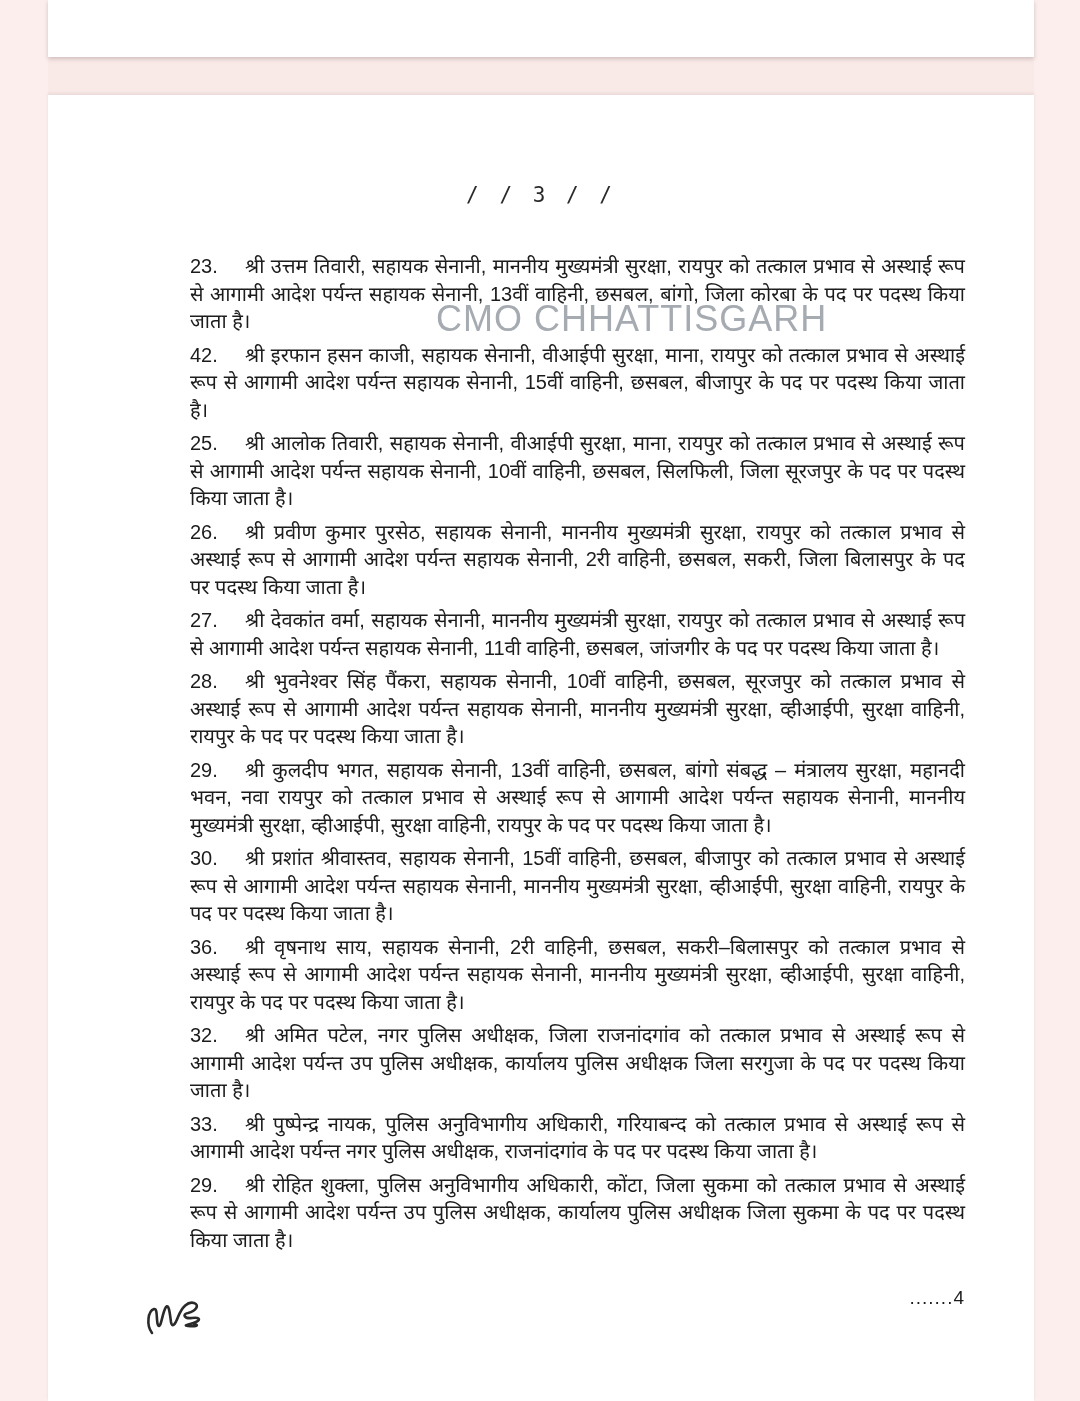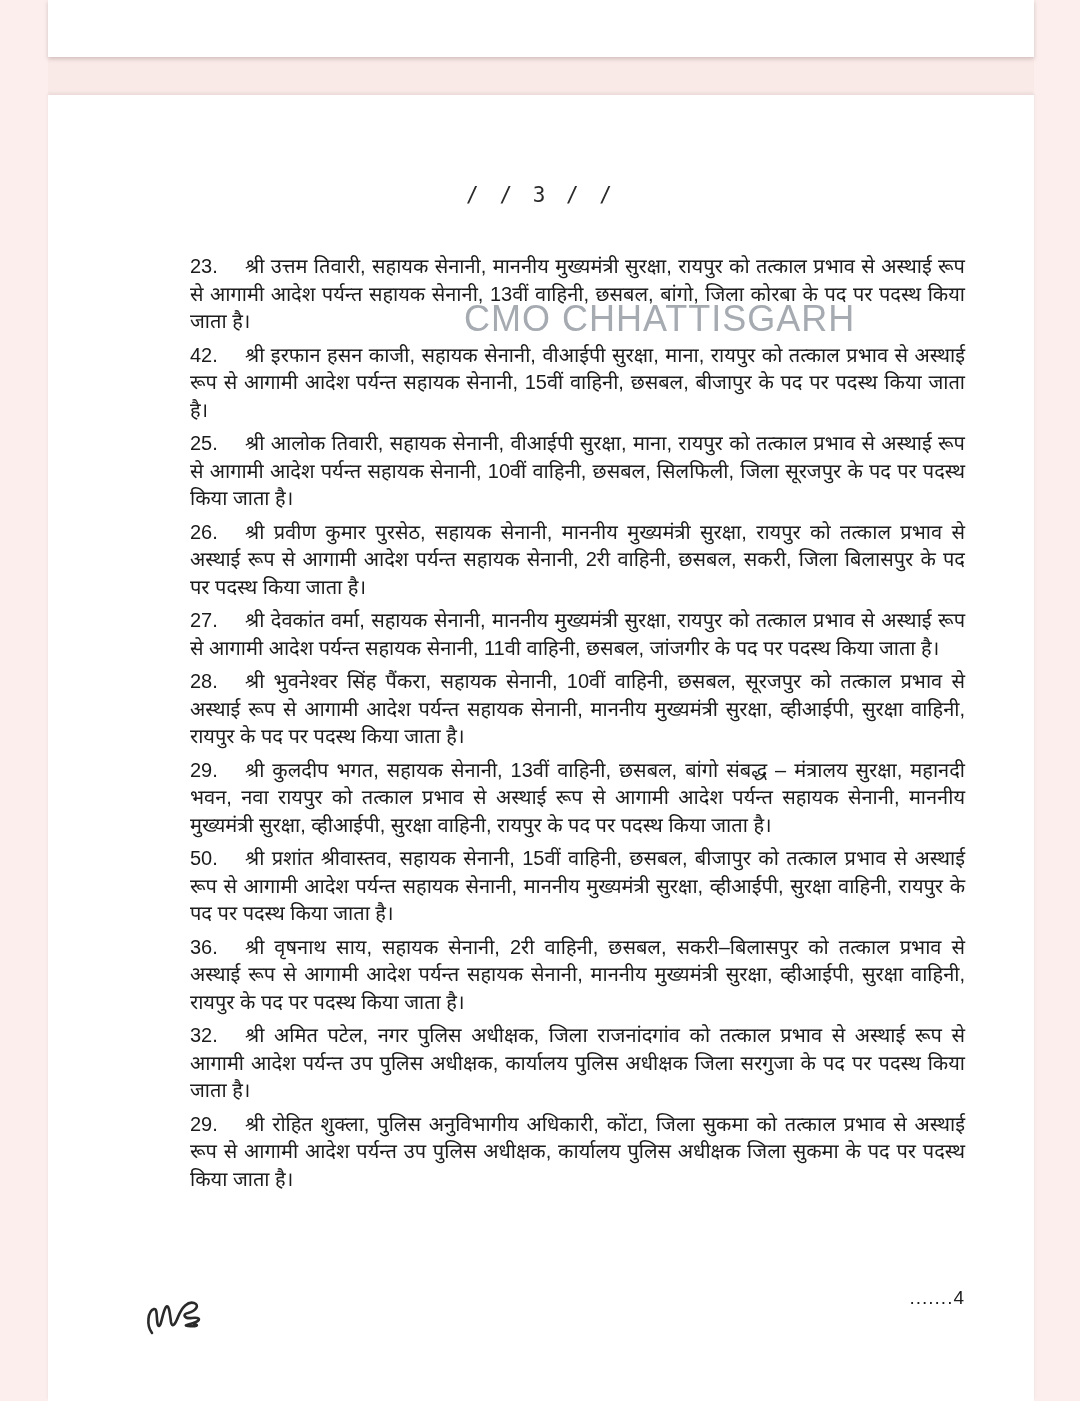--- a/index.html
+++ b/index.html
@@ -43,21 +43,21 @@
   }
   .order-item{margin:0 0 6px 0;padding:0;}
   .order-item .num{
     display:inline-block;width:55px;
     font-weight:400;
   }
   .seg{font-weight:400;}
   .seg.bold{font-weight:400;}
   .watermark{
     position:absolute;
-    left:416px;top:203px;
+    left:388px;top:203px;
     font-size:36px;
     letter-spacing:1px;
     color:#a6abb2;
     font-weight:400;
     white-space:nowrap;
     pointer-events:none;
   }
   .page-footer{
     position:absolute;
     right:69px;top:1192px;
@@ -86,23 +86,24 @@
     <div class="watermark">CMO CHHATTISGARH</div>
 
     <div class="order-list">
         <p class="order-item"><span class="num">23.</span><span class="seg bold">श्री उत्तम तिवारी,</span><span class="seg"> सहायक सेनानी, माननीय मुख्यमंत्री सुरक्षा, रायपुर को तत्काल प्रभाव से अस्थाई रूप से आगामी आदेश पर्यन्त </span><span class="seg bold">सहायक सेनानी, 13वीं वाहिनी, छसबल, बांगो, जिला कोरबा</span><span class="seg"> के पद पर पदस्थ किया जाता है।</span></p>
         <p class="order-item"><span class="num">42.</span><span class="seg bold">श्री इरफान हसन काजी,</span><span class="seg"> सहायक सेनानी, वीआईपी सुरक्षा, माना, रायपुर को तत्काल प्रभाव से अस्थाई रूप से आगामी आदेश पर्यन्त </span><span class="seg bold">सहायक सेनानी, 15वीं वाहिनी, छसबल, बीजापुर</span><span class="seg"> के पद पर पदस्थ किया जाता है।</span></p>
         <p class="order-item"><span class="num">25.</span><span class="seg bold">श्री आलोक तिवारी,</span><span class="seg"> सहायक सेनानी, वीआईपी सुरक्षा, माना, रायपुर को तत्काल प्रभाव से अस्थाई रूप से आगामी आदेश पर्यन्त </span><span class="seg bold">सहायक सेनानी, 10वीं वाहिनी, छसबल, सिलफिली, जिला सूरजपुर</span><span class="seg"> के पद पर पदस्थ किया जाता है।</span></p>
         <p class="order-item"><span class="num">26.</span><span class="seg bold">श्री प्रवीण कुमार पुरसेठ,</span><span class="seg"> सहायक सेनानी, माननीय मुख्यमंत्री सुरक्षा, रायपुर को तत्काल प्रभाव से अस्थाई रूप से आगामी आदेश पर्यन्त </span><span class="seg bold">सहायक सेनानी, 2री वाहिनी, छसबल, सकरी, जिला बिलासपुर</span><span class="seg"> के पद पर पदस्थ किया जाता है।</span></p>
         <p class="order-item"><span class="num">27.</span><span class="seg bold">श्री देवकांत वर्मा,</span><span class="seg"> सहायक सेनानी, माननीय मुख्यमंत्री सुरक्षा, रायपुर को तत्काल प्रभाव से अस्थाई रूप से आगामी आदेश पर्यन्त </span><span class="seg bold">सहायक सेनानी, 11वी वाहिनी, छसबल, जांजगीर</span><span class="seg"> के पद पर पदस्थ किया जाता है।</span></p>
         <p class="order-item"><span class="num">28.</span><span class="seg bold">श्री भुवनेश्वर सिंह पैंकरा,</span><span class="seg"> सहायक सेनानी, 10वीं वाहिनी, छसबल, सूरजपुर को तत्काल प्रभाव से अस्थाई रूप से आगामी आदेश पर्यन्त </span><span class="seg bold">सहायक सेनानी, माननीय मुख्यमंत्री सुरक्षा, व्हीआईपी, सुरक्षा वाहिनी, रायपुर</span><span class="seg"> के पद पर पदस्थ किया जाता है।</span></p>
         <p class="order-item"><span class="num">29.</span><span class="seg bold">श्री कुलदीप भगत,</span><span class="seg"> सहायक सेनानी, 13वीं वाहिनी, छसबल, बांगो संबद्ध – मंत्रालय सुरक्षा, महानदी भवन, नवा रायपुर को तत्काल प्रभाव से अस्थाई रूप से आगामी आदेश पर्यन्त </span><span class="seg bold">सहायक सेनानी, माननीय मुख्यमंत्री सुरक्षा, व्हीआईपी, सुरक्षा वाहिनी, रायपुर</span><span class="seg"> के पद पर पदस्थ किया जाता है।</span></p>
-        <p class="order-item"><span class="num">50.</span><span class="seg bold">श्री प्रशांत श्रीवास्तव,</span><span class="seg"> सहायक सेनानी, 15वीं वाहिनी, छसबल, बीजापुर को तत्काल प्रभाव से अस्थाई रूप से आगामी आदेश पर्यन्त </span><span class="seg bold">सहायक सेनानी, माननीय मुख्यमंत्री सुरक्षा, व्हीआईपी, सुरक्षा वाहिनी, रायपुर</span><span class="seg"> के पद पर पदस्थ किया जाता है।</span></p>
+        <p class="order-item"><span class="num">30.</span><span class="seg bold">श्री प्रशांत श्रीवास्तव,</span><span class="seg"> सहायक सेनानी, 15वीं वाहिनी, छसबल, बीजापुर को तत्काल प्रभाव से अस्थाई रूप से आगामी आदेश पर्यन्त </span><span class="seg bold">सहायक सेनानी, माननीय मुख्यमंत्री सुरक्षा, व्हीआईपी, सुरक्षा वाहिनी, रायपुर</span><span class="seg"> के पद पर पदस्थ किया जाता है।</span></p>
         <p class="order-item"><span class="num">36.</span><span class="seg bold">श्री वृषनाथ साय,</span><span class="seg"> सहायक सेनानी, 2री वाहिनी, छसबल, सकरी–बिलासपुर को तत्काल प्रभाव से अस्थाई रूप से आगामी आदेश पर्यन्त </span><span class="seg bold">सहायक सेनानी, माननीय मुख्यमंत्री सुरक्षा, व्हीआईपी, सुरक्षा वाहिनी, रायपुर</span><span class="seg"> के पद पर पदस्थ किया जाता है।</span></p>
         <p class="order-item"><span class="num">32.</span><span class="seg bold">श्री अमित पटेल,</span><span class="seg"> नगर पुलिस अधीक्षक, जिला राजनांदगांव को तत्काल प्रभाव से अस्थाई रूप से आगामी आदेश पर्यन्त </span><span class="seg bold">उप पुलिस अधीक्षक, कार्यालय पुलिस अधीक्षक जिला सरगुजा</span><span class="seg"> के पद पर पदस्थ किया जाता है।</span></p>
+        <p class="order-item"><span class="num">33.</span><span class="seg bold">श्री पुष्पेन्द्र नायक, पुलिस अनुविभागीय अधिकारी, गरियाबन्द</span><span class="seg"> को तत्काल प्रभाव से अस्थाई रूप से आगामी आदेश पर्यन्त </span><span class="seg bold">नगर पुलिस अधीक्षक, राजनांदगांव</span><span class="seg"> के पद पर पदस्थ किया जाता है।</span></p>
         <p class="order-item"><span class="num">29.</span><span class="seg bold">श्री रोहित शुक्ला, पुलिस अनुविभागीय अधिकारी, कोंटा, जिला सुकमा</span><span class="seg"> को तत्काल प्रभाव से अस्थाई रूप से आगामी आदेश पर्यन्त </span><span class="seg bold">उप पुलिस अधीक्षक, कार्यालय पुलिस अधीक्षक जिला सुकमा</span><span class="seg"> के पद पर पदस्थ किया जाता है।</span></p>
       </div>
 
     <div class="page-footer">.......4</div>
 
     <svg class="signature" viewBox="0 0 70 52" fill="none" xmlns="http://www.w3.org/2000/svg">
       <path d="M8 38 C2 30 4 16 10 14 C14 13 12 26 14 30 C17 35 18 18 22 12 C25 8 26 20 27 27 C28 33 31 30 34 22 C38 12 44 6 50 8 C56 10 52 16 44 18 C38 19 40 24 48 23 C54 22 58 24 52 27 C46 30 38 30 44 31 C52 32 56 30 50 29" stroke="#2a2a2a" stroke-width="2.6" stroke-linecap="round"></path>
     </svg>
   </div>
 </div>

